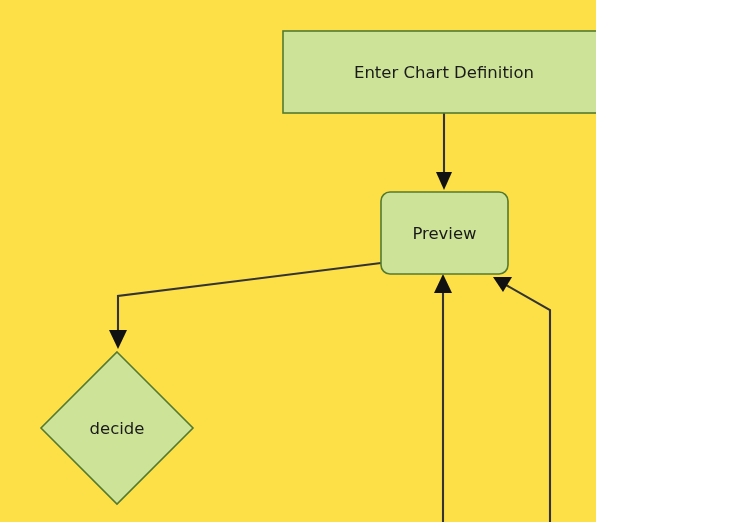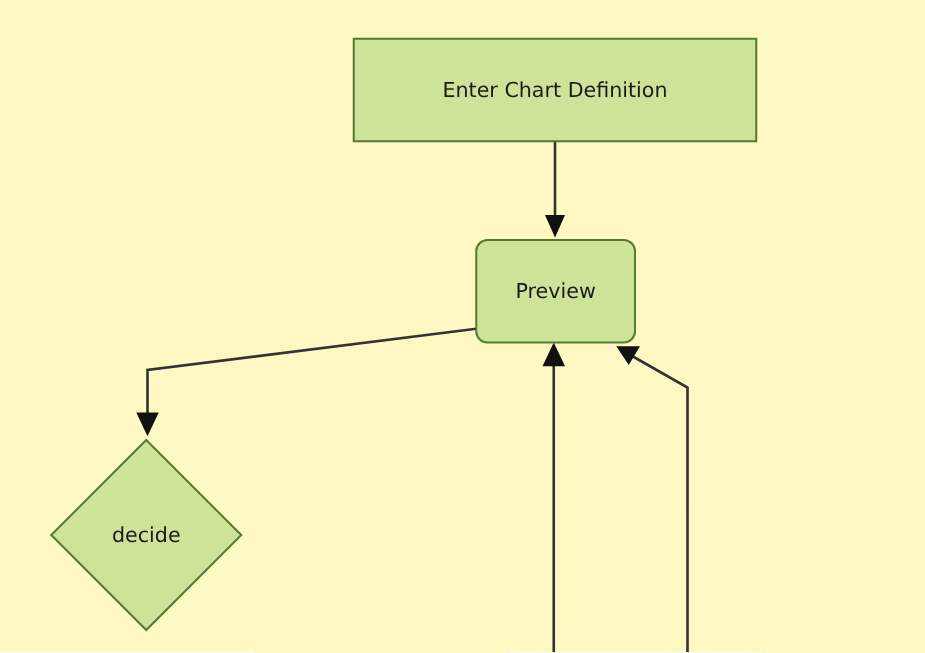--- a/index.html
+++ b/index.html
@@ -3,23 +3,23 @@
 <meta charset="utf-8">
 <title>Flowchart</title>
 <style>
   html, body {
     margin: 0;
     padding: 0;
     background: #ffffff;
   }
   #canvas {
     position: relative;
-    width: 740px;
+    width: 596px;
     height: 522px;
-    background: #fef9c3;
+    background: #fde047;
     overflow: hidden;
     font-family: "DejaVu Sans", "Liberation Sans", sans-serif;
   }
   #flow-svg {
     position: absolute;
     top: 0;
     left: 0;
     width: 740px;
     height: 522px;
     display: block;

